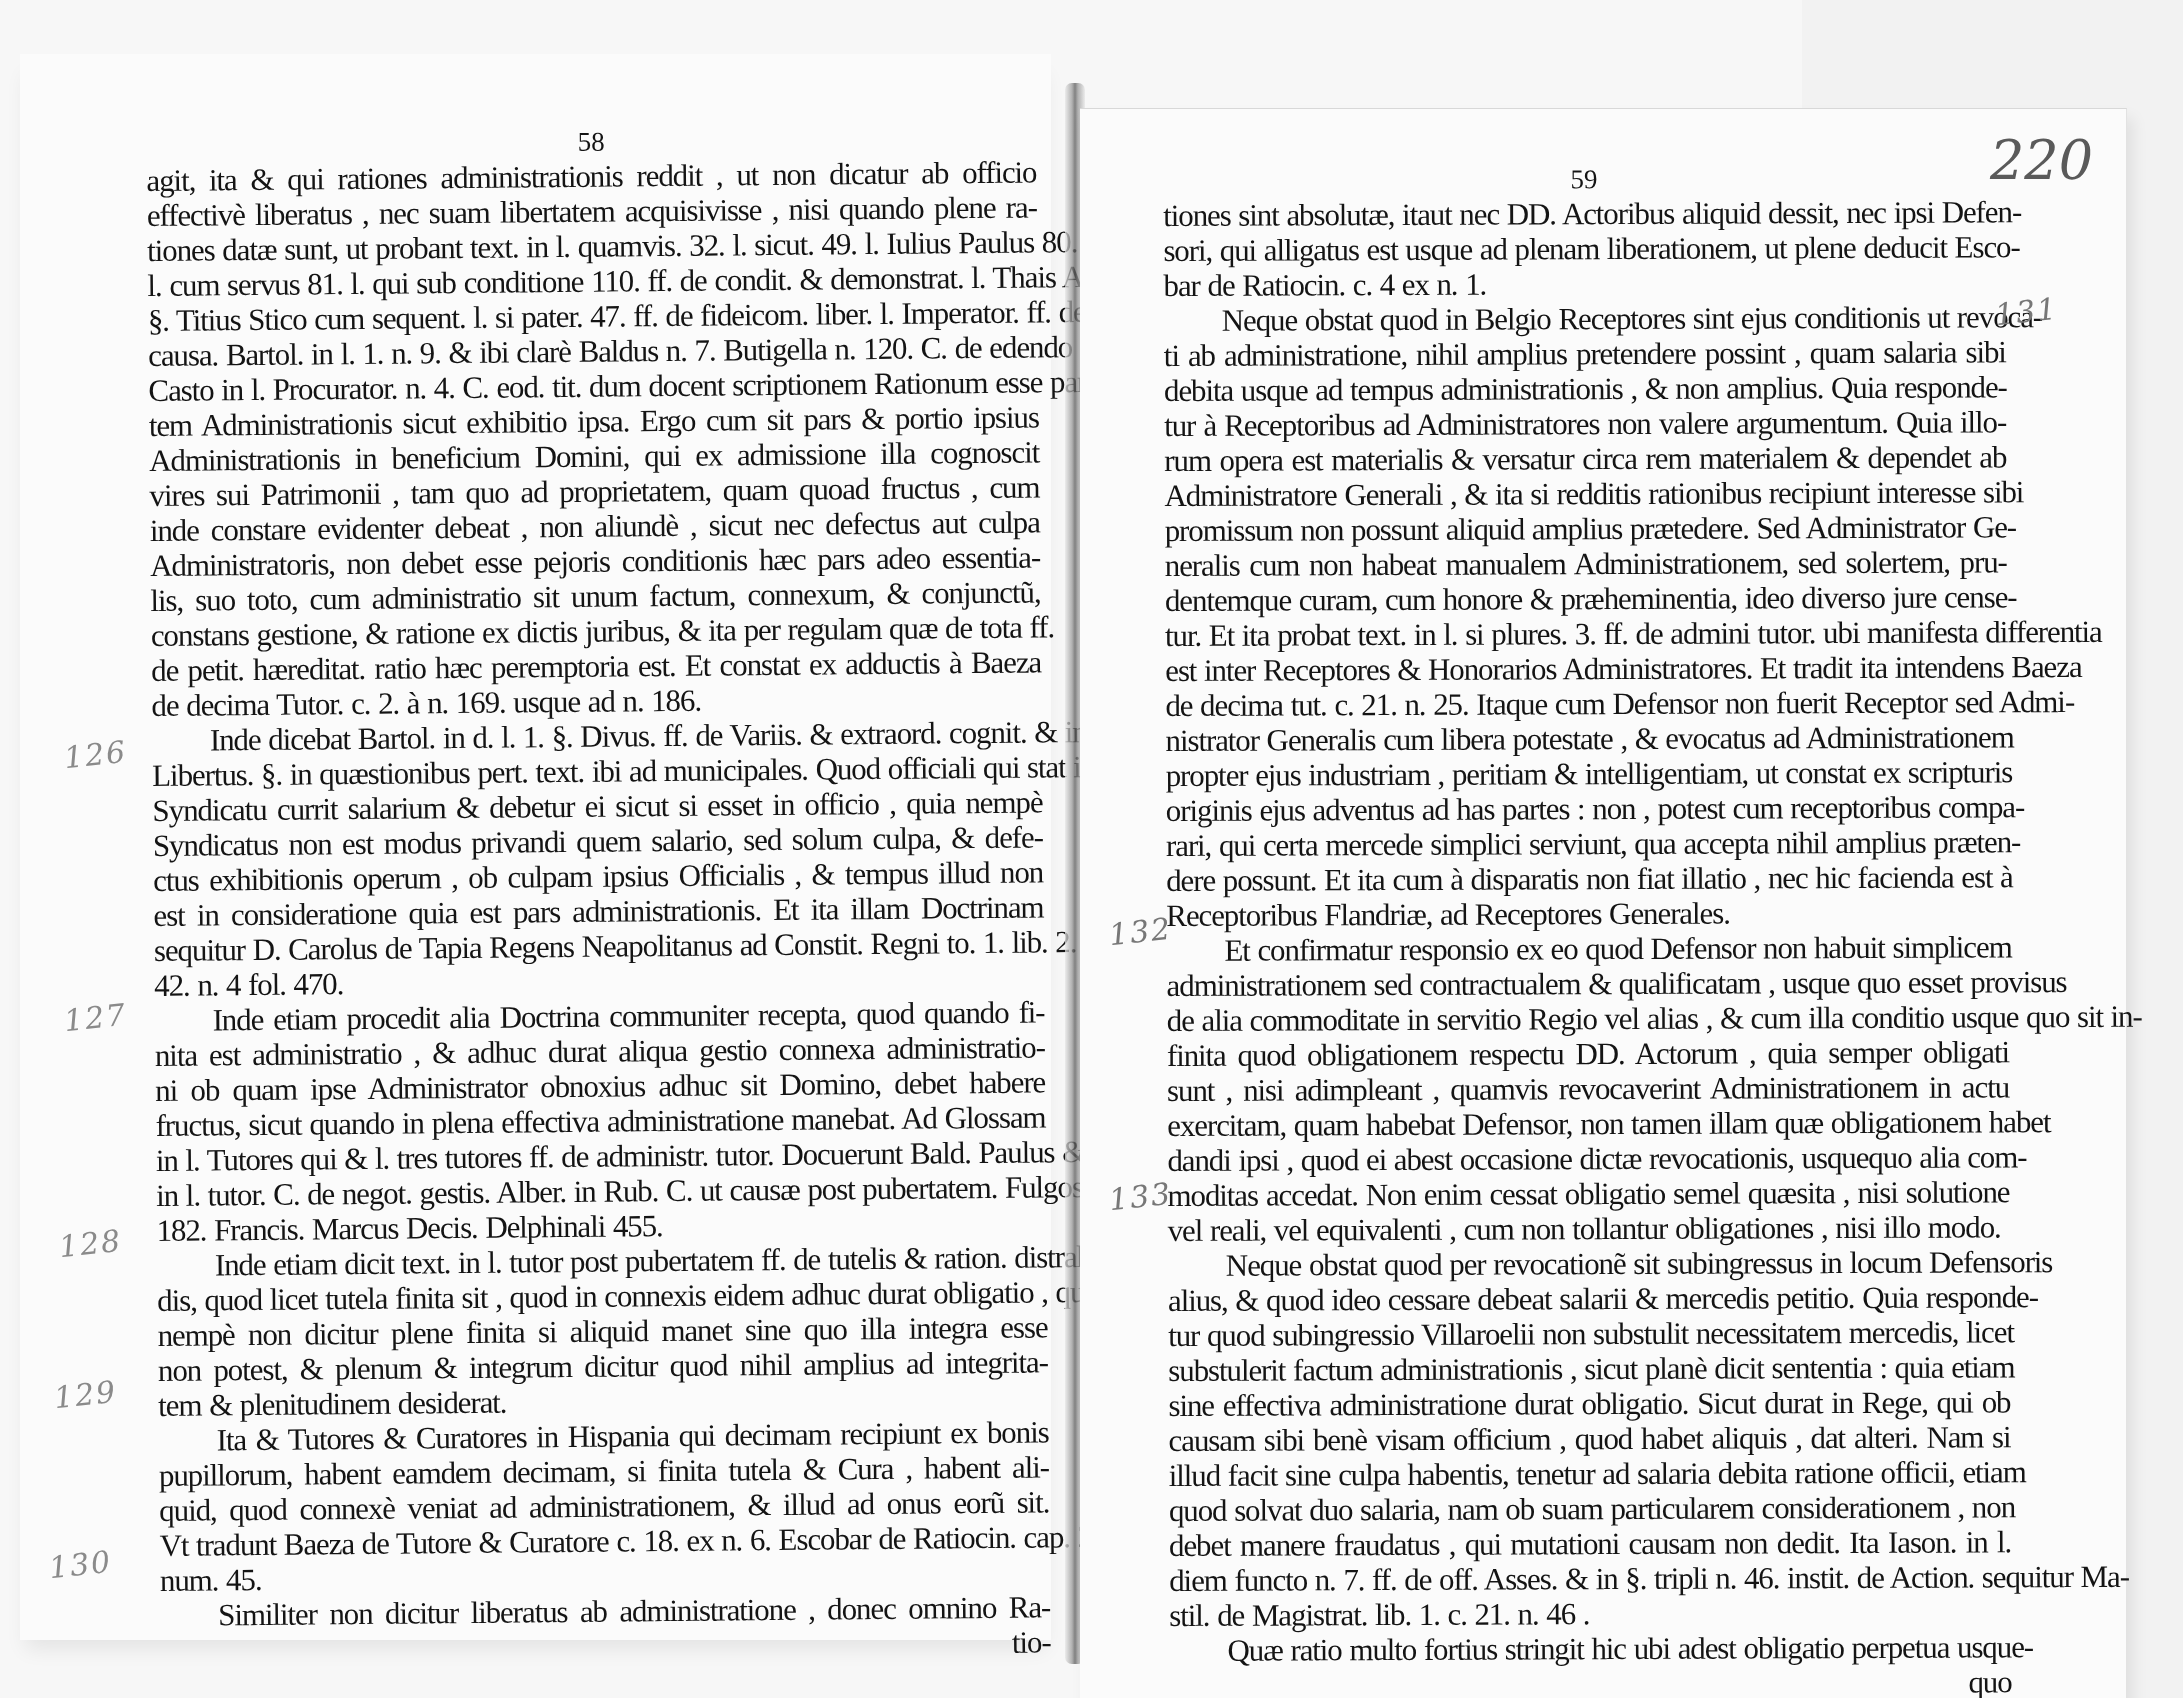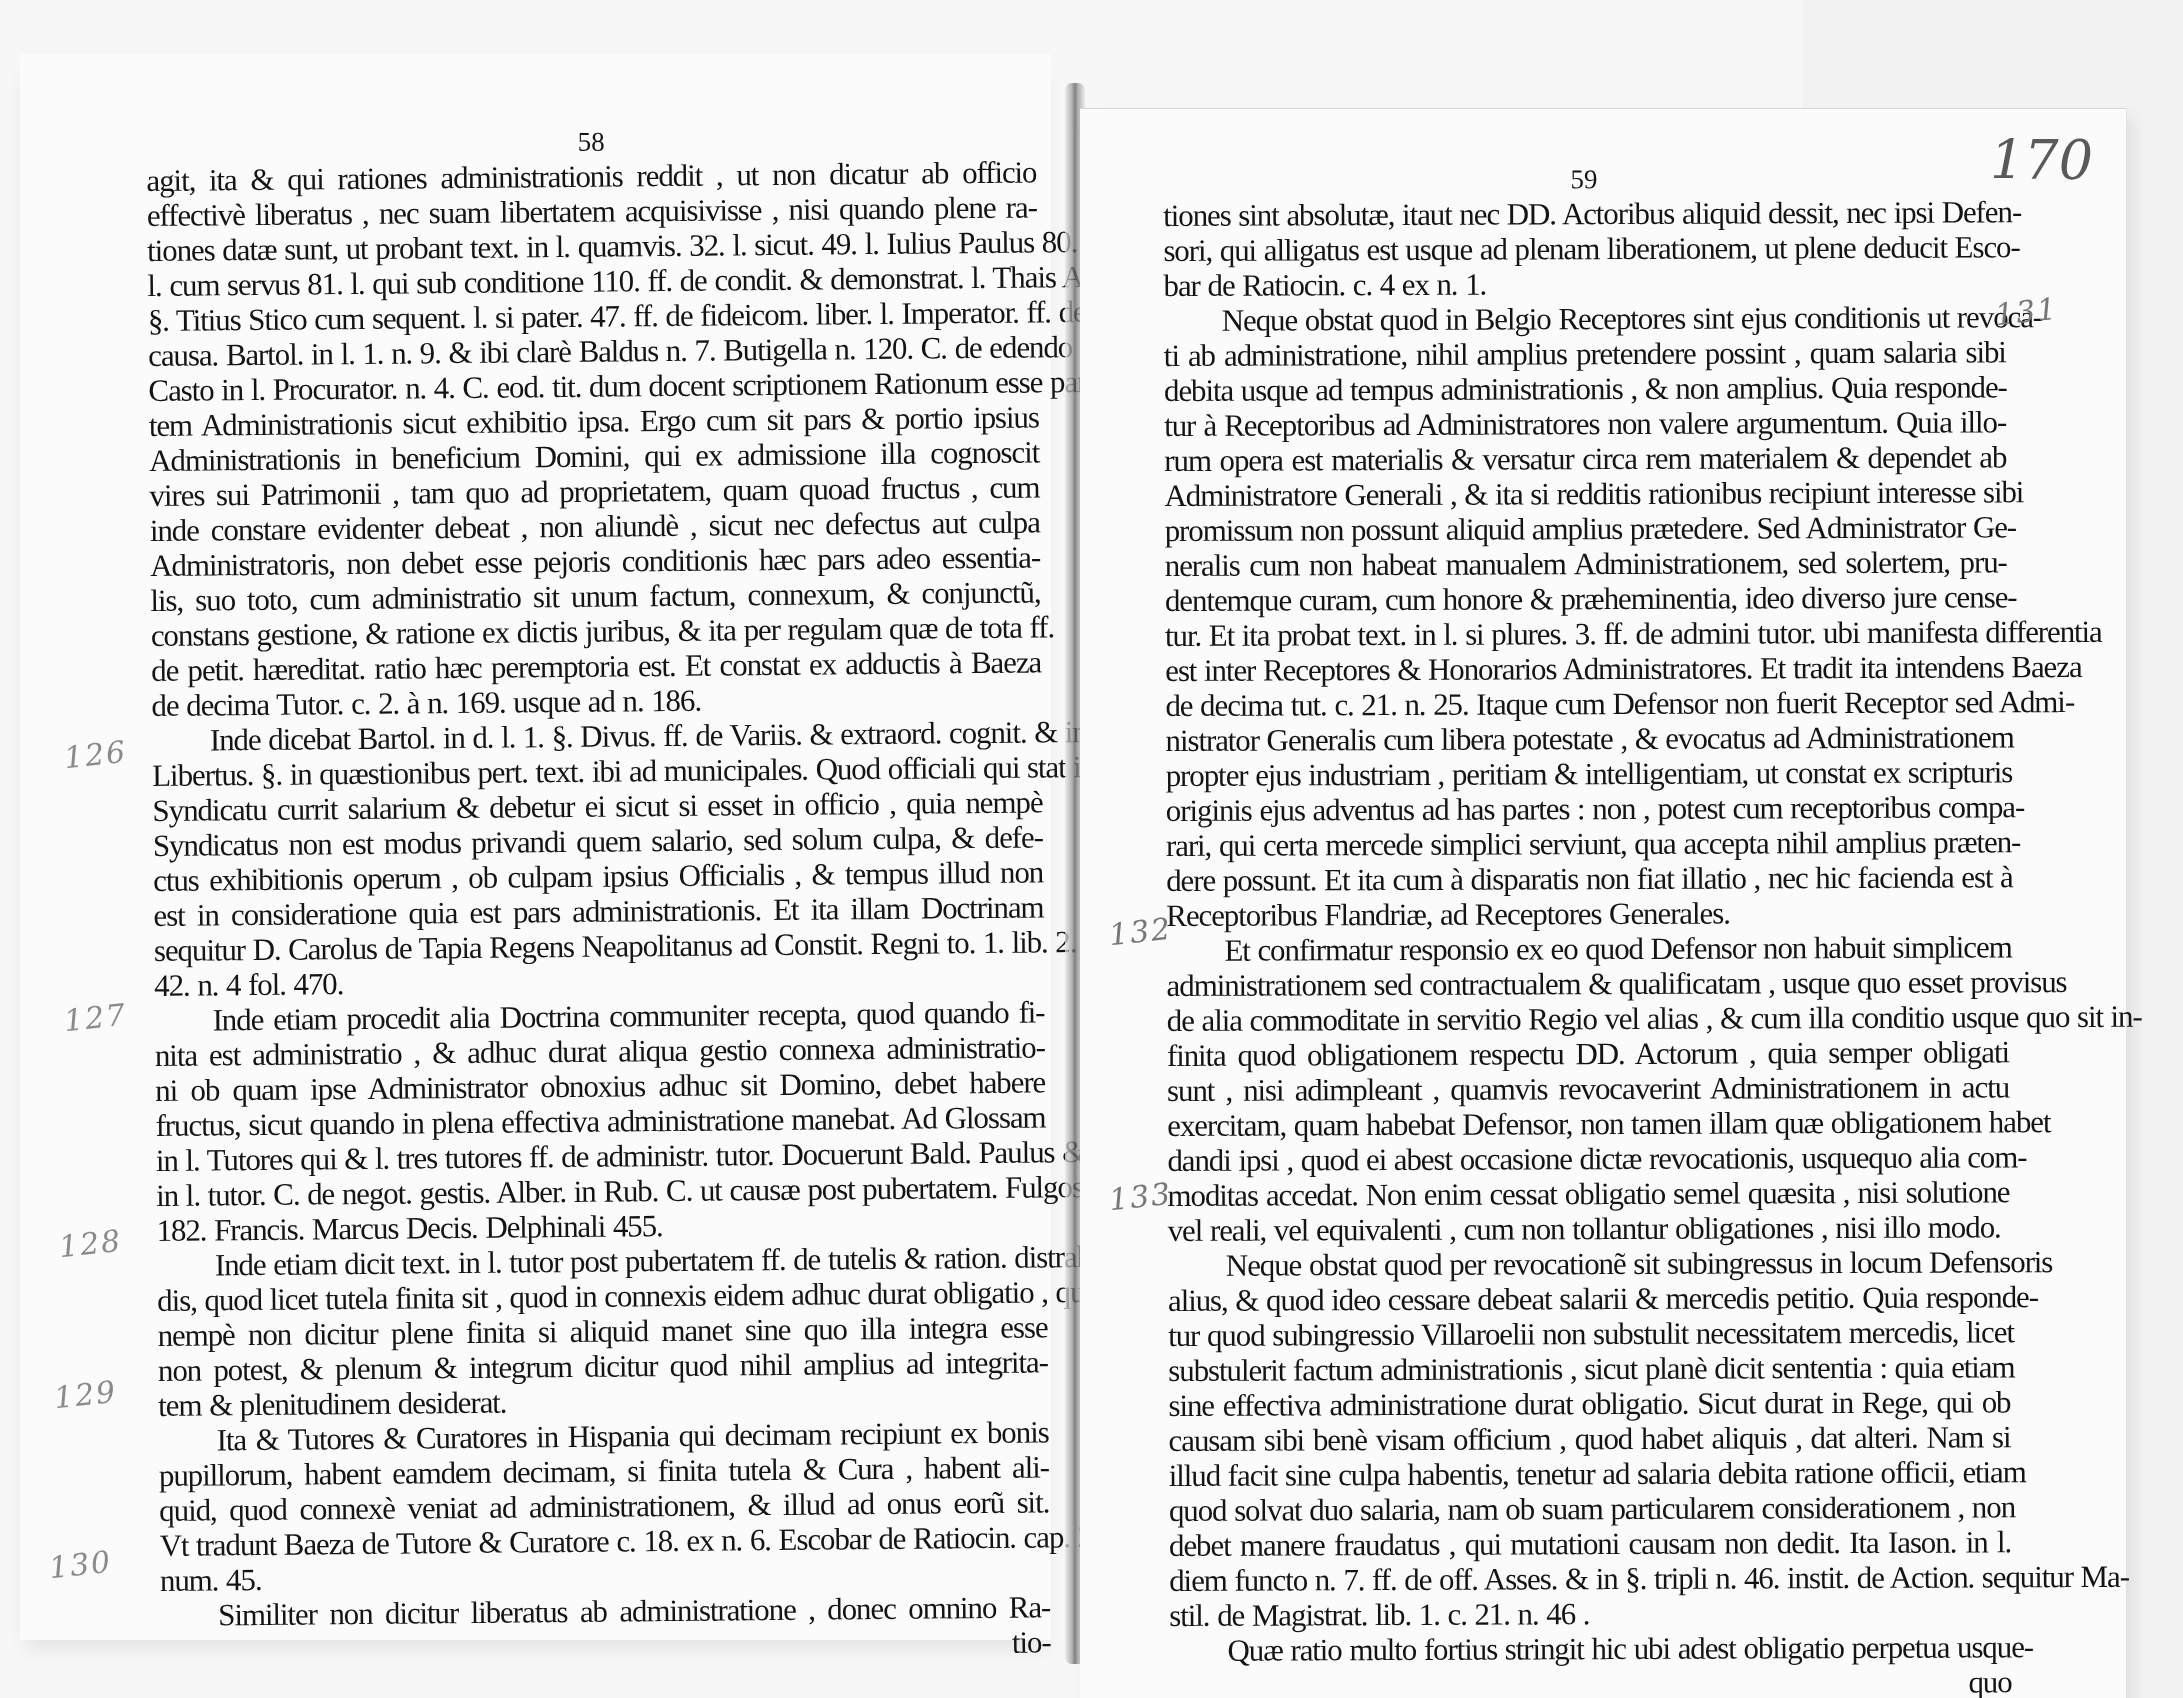--- a/index.html
+++ b/index.html
@@ -185,19 +185,19 @@
           <div class="line">causam sibi benè visam officium , quod habet aliquis , dat alteri. Nam si</div>
           <div class="line">illud facit sine culpa habentis, tenetur ad salaria debita ratione officii, etiam</div>
           <div class="line">quod solvat duo salaria, nam ob suam particularem considerationem , non</div>
           <div class="line">debet manere fraudatus , qui mutationi causam non dedit. Ita Iason. in l.</div>
           <div class="line">diem functo n. 7. ff. de off. Asses. &amp; in §. tripli n. 46. instit. de Action. sequitur Ma-</div>
           <div class="line last">stil. de Magistrat. lib. 1. c. 21. n. 46 .</div>
           <div class="line indent">Quæ ratio multo fortius stringit hic ubi adest obligatio perpetua usque-</div>
           <div class="line right-align">quo</div>
         </div>
     </div>
-    <div class="foliation" style="left:910px; top:19.5px;">170</div>
+    <div class="foliation" style="left:910px; top:19.5px;">220</div>
     <div class="margin-note" style="left:915px; top:185px; color:#777;">131</div>
     <div class="margin-note" style="left:29px; top:805px; color:#777;">132</div>
     <div class="margin-note" style="left:29px; top:1070px; color:#777;">133</div>
   </div>
 </div>
 
 
 </body></html>

